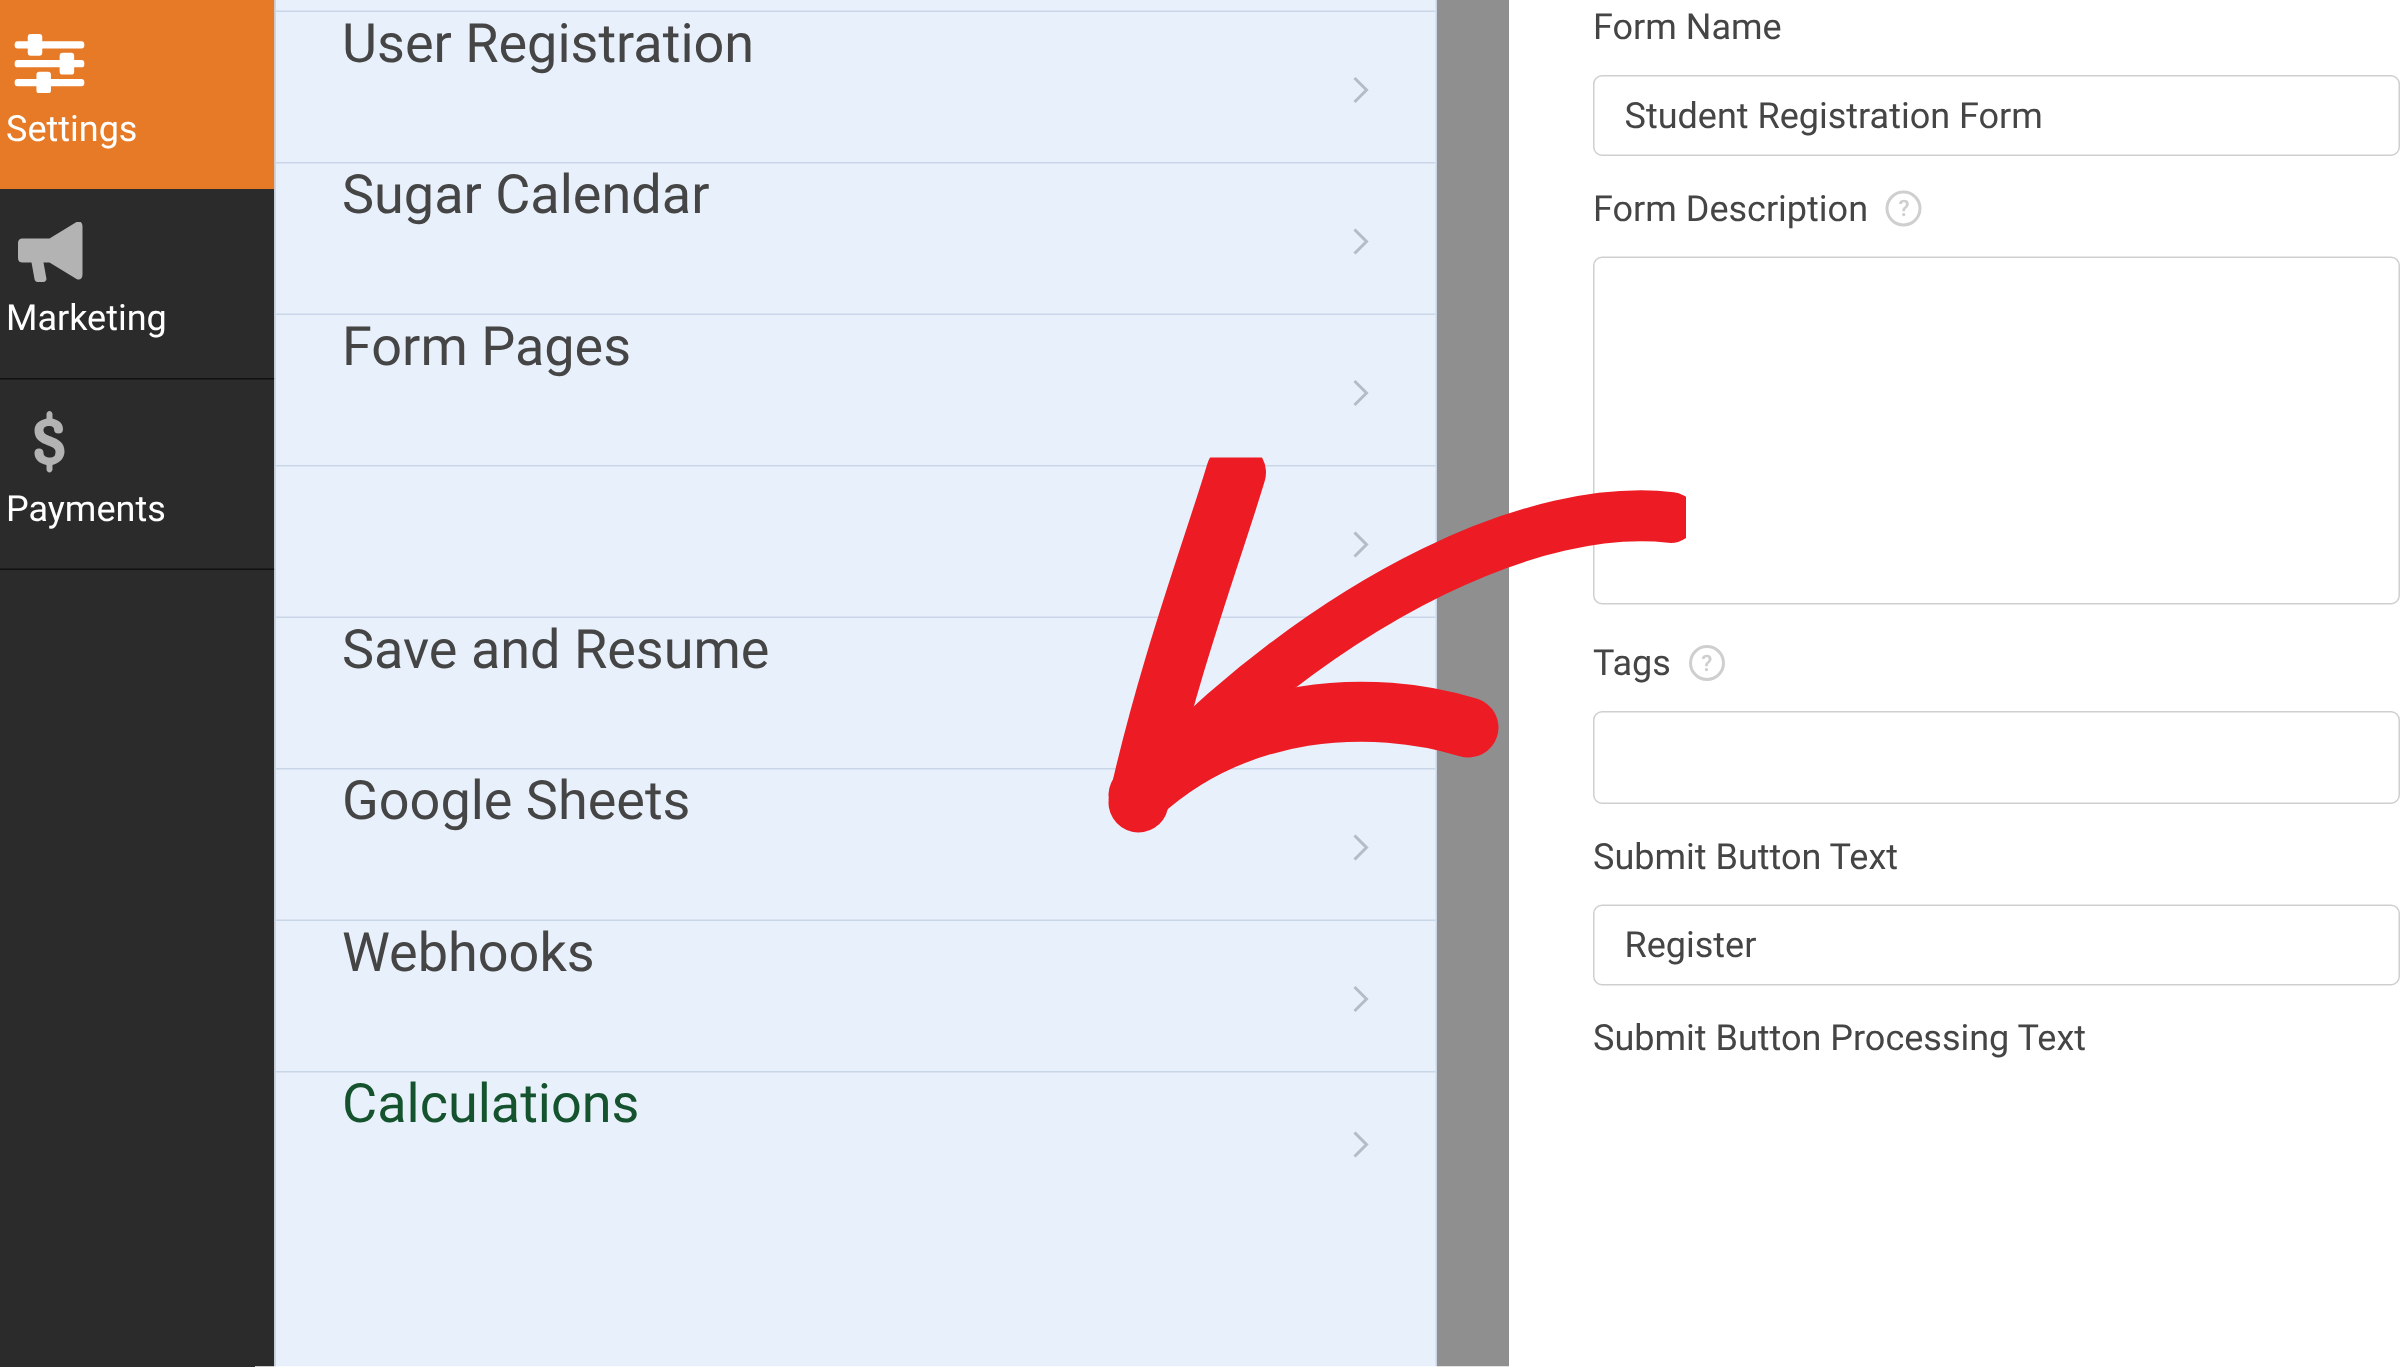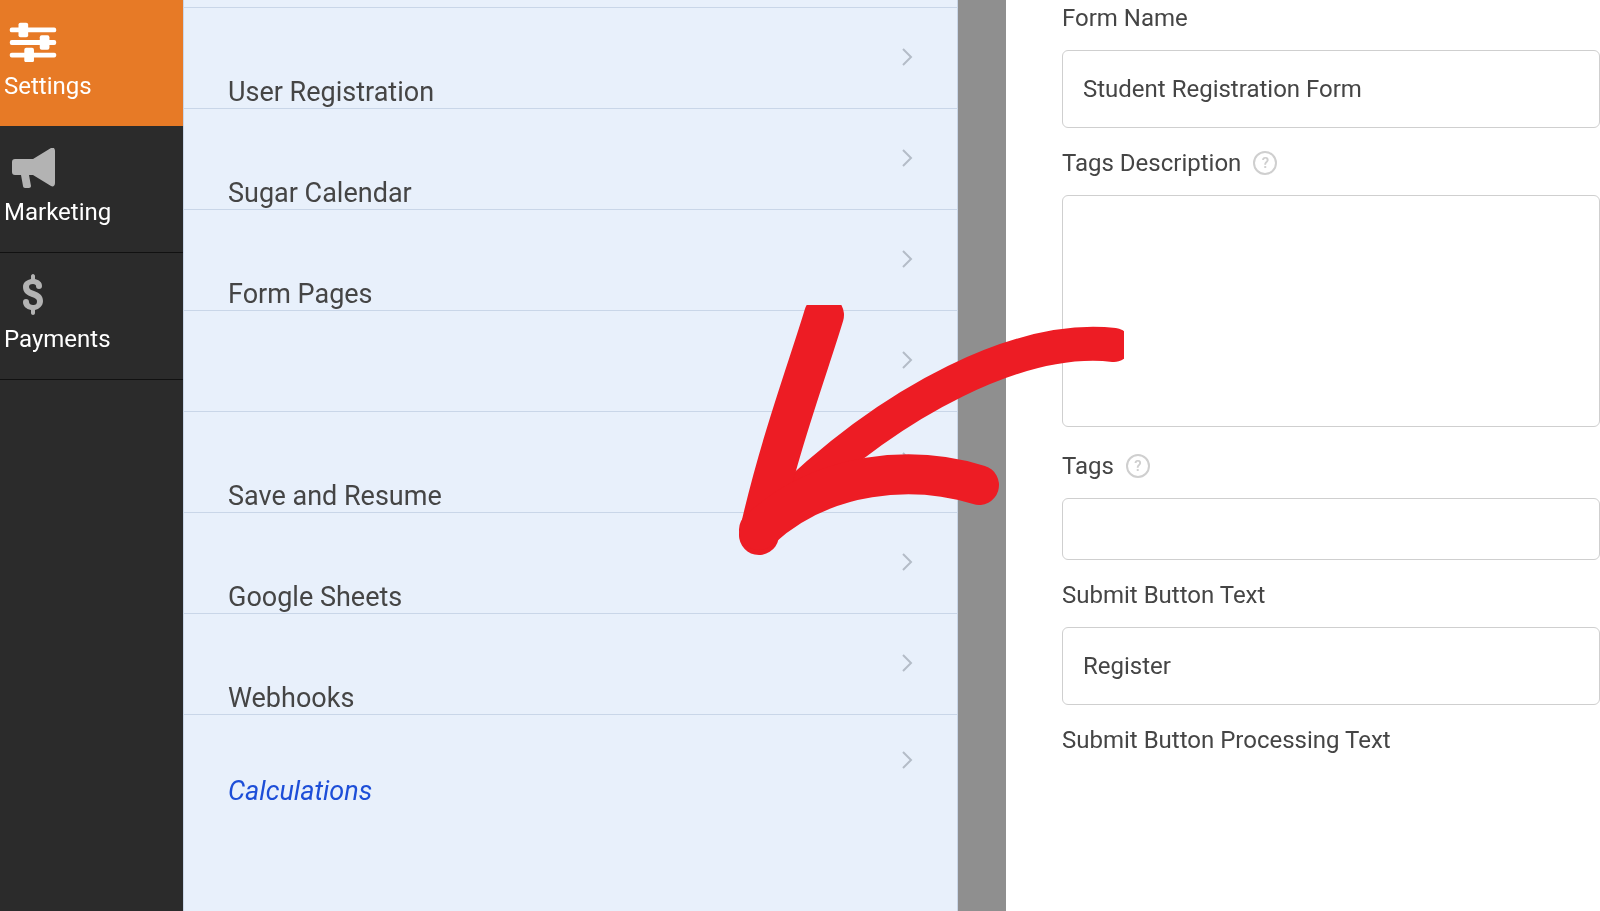--- a/index.html
+++ b/index.html
@@ -57,38 +57,38 @@
     border-left: 1px solid #c9d6e8;
     border-right: 1px solid #c9d6e8;
     display: flex;
     flex-direction: column;
     position: relative;
   }
   .settings-item {
     position: relative;
     height: 101px;
     display: flex;
-    align-items: flex-end;
+    align-items: flex-start;
     padding: 0 44px;
-    font-size: 27px;
+    font-size: 36px;
     color: #454545;
     font-weight: 400;
     border-bottom: 1px solid #c9d6e8;
     cursor: pointer;
   }
   .settings-item.first-partial {
     height: 8px;
     padding: 0;
     border-bottom: 1px solid #c9d6e8;
   }
   .settings-item.last-partial {
     height: 92px;
     border-bottom: none;
   }
-  .settings-item.muted { color: #1d4ed8; font-style: italic; }
+  .settings-item.muted { color: #14532d; }
   .settings-item .chevron {
     position: absolute;
     right: 44px;
     top: 50%;
     transform: translateY(-50%);
     color: #b4bcc7;
   }
 
   
   .gap-col {
@@ -125,21 +125,21 @@
     color: #cfcfcf;
     font-size: 15px;
     display: inline-flex;
     align-items: center;
     justify-content: center;
     font-weight: 600;
   }
   .text-input {
     width: 100%;
     min-width: 0;
-    height: 78px;
+    height: 54px;
     border: 1px solid #cfcfcf;
     border-radius: 6px;
     padding: 0 20px;
     font-size: 24px;
     color: #454545;
     background: #fff;
     font-family: inherit;
   }
   textarea.text-input {
     height: 232px;
@@ -286,21 +286,21 @@
 
   <div class="field-block" style="margin-top:4px">
     <div class="field-label">
       <span>Form Name</span>
     </div>
     <input type="text" class="text-input" value="Student Registration Form" style="">
   </div>
 
   <div class="field-block">
     <div class="field-label">
-      <span>Tags Description</span>
+      <span>Form Description</span>
       <span class="help-icon">?</span>
     </div>
     <textarea class="text-input" style=""></textarea>
   </div>
 
   <div class="field-block">
     <div class="field-label">
       <span>Tags</span>
       <span class="help-icon">?</span>
     </div>

